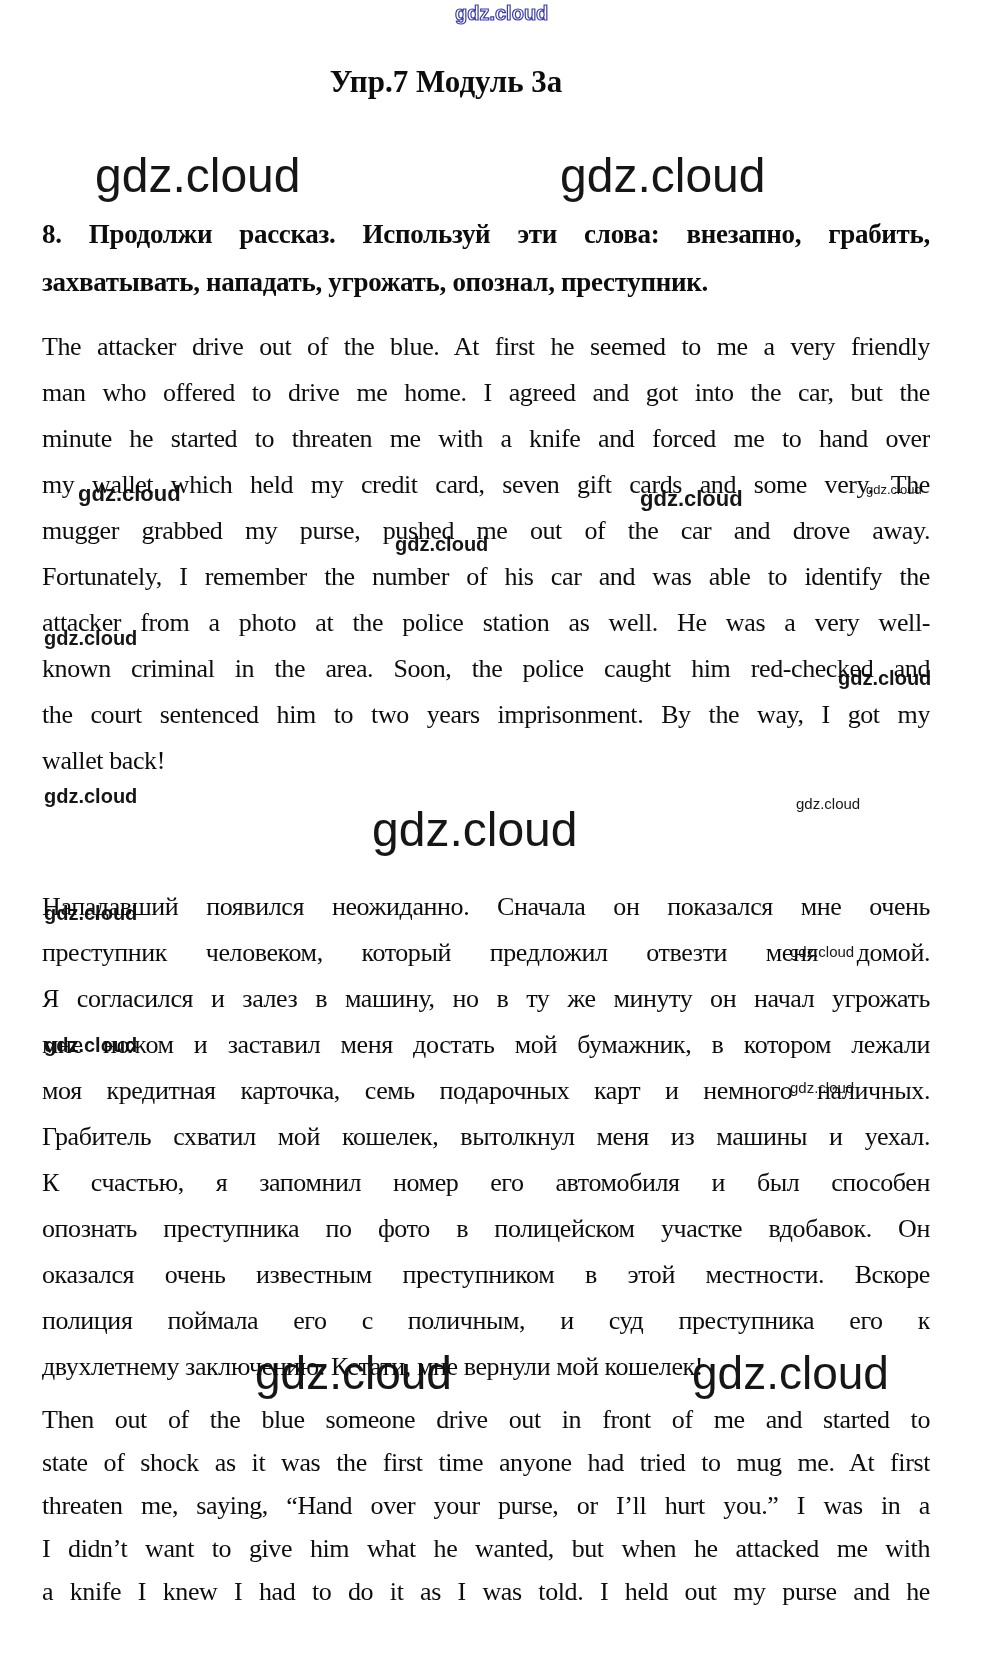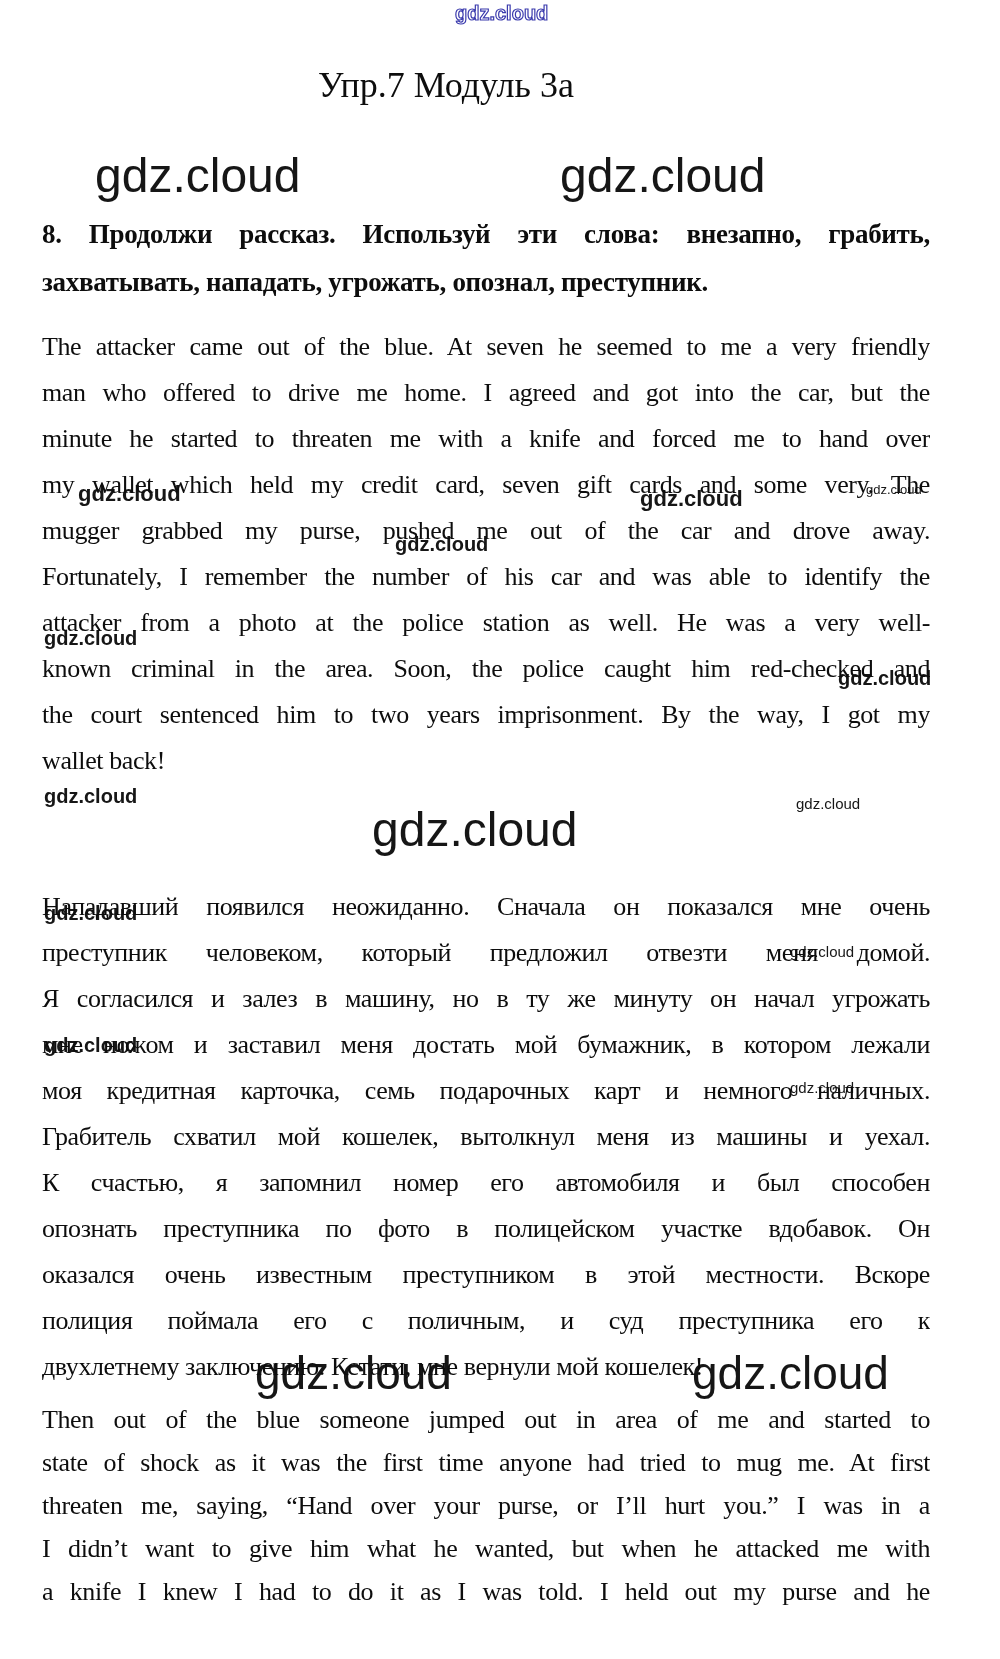--- a/index.html
+++ b/index.html
@@ -9,22 +9,22 @@
     height:1659px;
     background:#ffffff;
     font-family:"Liberation Serif", serif;
     color:#0d0d0d;
     overflow:hidden;
   }
   .page-title {
     position:absolute;
     top:64px; left:0; width:892px;
     text-align:center;
-    font-weight:normal;
-    font-size:36px;
+    font-weight:bold;
+    font-size:31px;
   }
   .task {
     position:absolute;
     top:210px; left:42px; width:888px;
     font-weight:bold;
     font-size:27px;
     line-height:48px;
     letter-spacing:-0.3px;
   }
   .para {
@@ -85,21 +85,21 @@
   <div class="wm" style="left:692px; top:1350px; font-size:46px;">gdz.cloud</div>
 
   <div class="page-title">Упр.7 Модуль 3a</div>
 
   <div class="task">
     <div class="tline">8. Продолжи рассказ. Используй эти слова: внезапно, грабить,</div>
     <div class="tline left-last">захватывать, нападать, угрожать, опознал, преступник.</div>
   </div>
 
   <div class="para para-eng1">
-    <div class="tline">The attacker came out of the blue. At seven he seemed to me a very friendly</div>
+    <div class="tline">The attacker drive out of the blue. At first he seemed to me a very friendly</div>
     <div class="tline">man who offered to drive me home. I agreed and got into the car, but the</div>
     <div class="tline">minute he started to threaten me with a knife and forced me to hand over</div>
     <div class="tline">my wallet which held my credit card, seven gift cards and some very. The</div>
     <div class="tline">mugger grabbed my purse, pushed me out of the car and drove away.</div>
     <div class="tline">Fortunately, I remember the number of his car and was able to identify the</div>
     <div class="tline">attacker from a photo at the police station as well. He was a very well-</div>
     <div class="tline">known criminal in the area. Soon, the police caught him red-checked and</div>
     <div class="tline">the court sentenced him to two years imprisonment. By the way, I got my</div>
     <div class="tline left-last">wallet back!</div>
   </div>
@@ -112,20 +112,20 @@
     <div class="tline">моя кредитная карточка, семь подарочных карт и немного наличных.</div>
     <div class="tline">Грабитель схватил мой кошелек, вытолкнул меня из машины и уехал.</div>
     <div class="tline">К счастью, я запомнил номер его автомобиля и был способен</div>
     <div class="tline">опознать преступника по фото в полицейском участке вдобавок. Он</div>
     <div class="tline">оказался очень известным преступником в этой местности. Вскоре</div>
     <div class="tline">полиция поймала его с поличным, и суд преступника его к</div>
     <div class="tline left-last">двухлетнему заключению. Кстати, мне вернули мой кошелек!</div>
   </div>
 
   <div class="para para-eng2">
-    <div class="tline">Then out of the blue someone jumped out in area of me and started to</div>
+    <div class="tline">Then out of the blue someone drive out in front of me and started to</div>
     <div class="tline">state of shock as it was the first time anyone had tried to mug me. At first</div>
     <div class="tline">threaten me, saying, “Hand over your purse, or I’ll hurt you.” I was in a</div>
     <div class="tline">I didn’t want to give him what he wanted, but when he attacked me with</div>
     <div class="tline">a knife I knew I had to do it as I was told. I held out my purse and he</div>
   </div>
 
 </div>
 
 </body></html>

